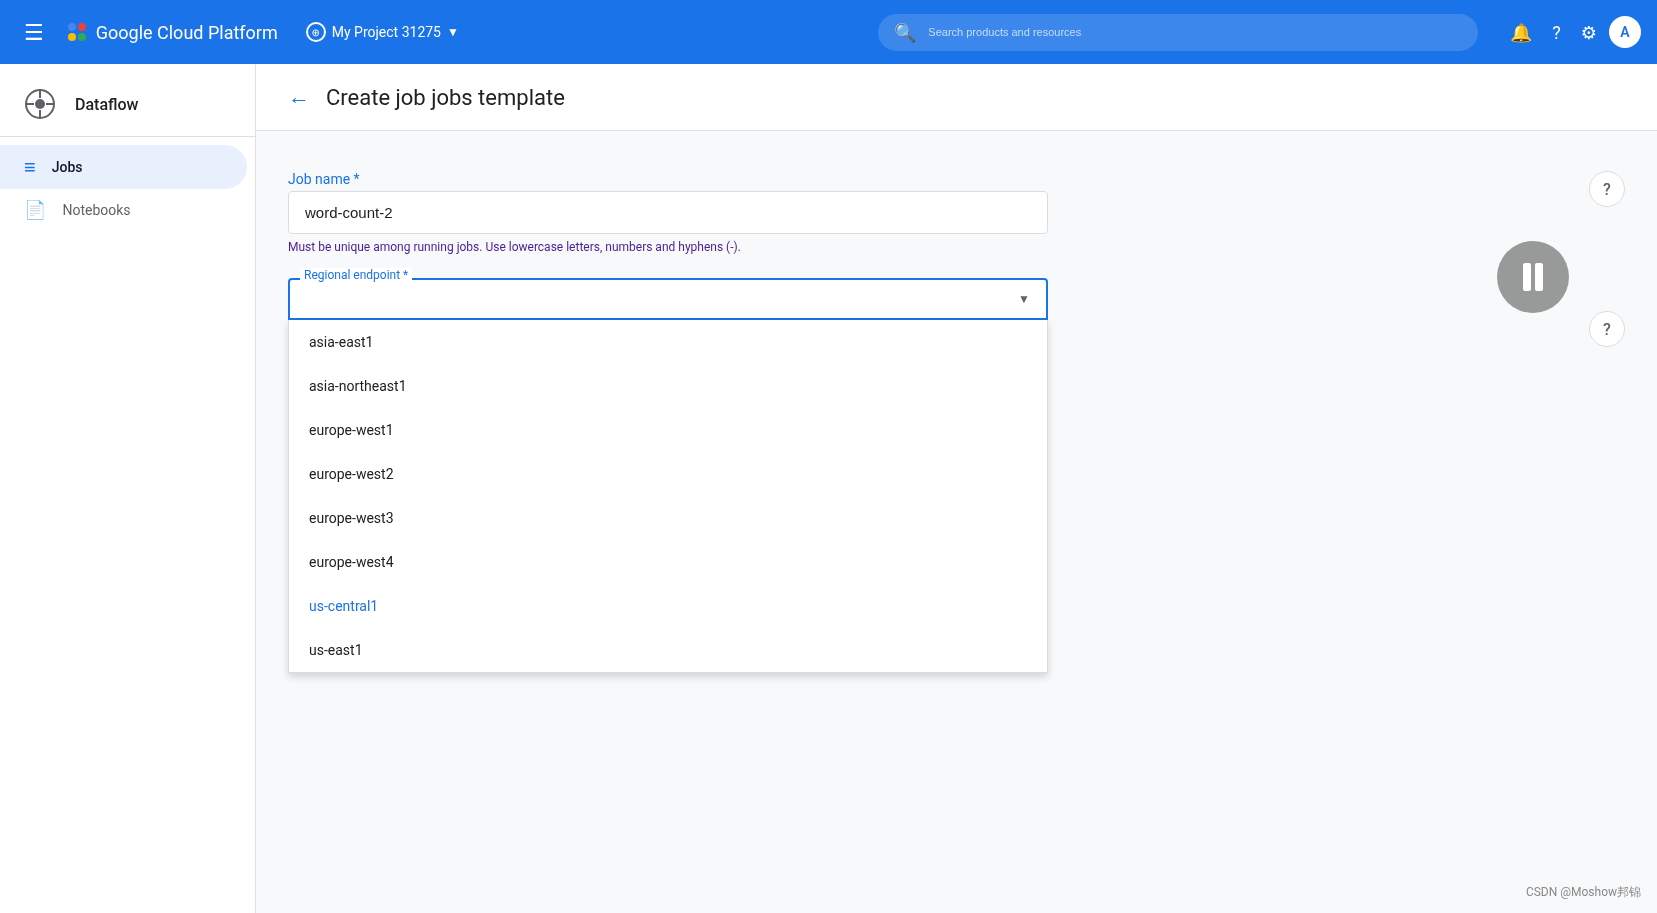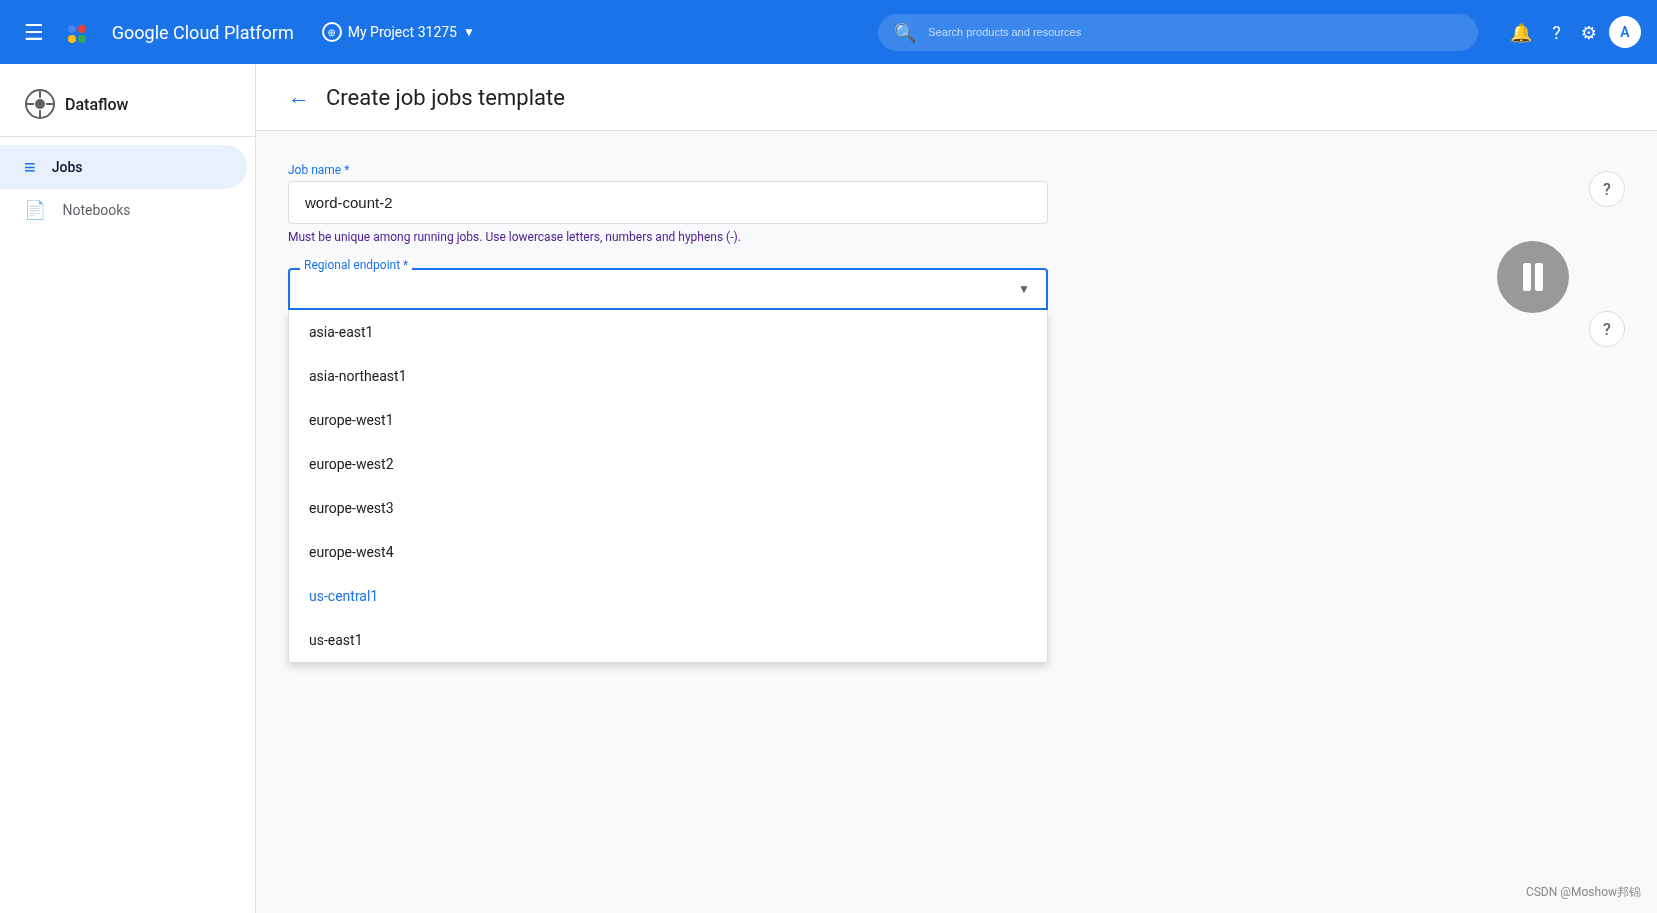--- a/index.html
+++ b/index.html
@@ -17,22 +17,22 @@
       z-index: 100;
     }
     .top-nav-menu-icon {
       color: white;
       font-size: 22px;
       cursor: pointer;
       padding: 8px;
     }
     .top-nav-logo {
       display: flex;
-      align-items: flex-end;
-      gap: 26px;
+      align-items: center;
+      gap: 10px;
       color: white;
       font-size: 18px;
       font-weight: 400;
       white-space: nowrap;
     }
     .logo-dots {
       display: grid;
       grid-template-columns: 1fr 1fr;
       gap: 2px;
       width: 18px;
@@ -114,21 +114,21 @@
     .sidebar {
       width: 256px;
       background: white;
       border-right: 1px solid #e0e0e0;
       flex-shrink: 0;
       padding-top: 8px;
     }
     .sidebar-service-header {
       display: flex;
       align-items: center;
-      gap: 9px;
+      gap: 19px;
       padding: 16px 24px;
       border-bottom: 1px solid #e0e0e0;
       margin-bottom: 8px;
     }
     .service-icon {
       width: 32px;
       height: 32px;
       display: flex;
       align-items: center;
       justify-content: center;
@@ -188,24 +188,25 @@
       padding: 32px;
       position: relative;
     }
 
     
     .form-field {
       margin-bottom: 24px;
       max-width: 760px;
     }
     .field-label {
-      font-size: 12px;
+      font-size: 14px;
       color: #1a73e8;
       margin-bottom: 4px;
       display: block;
+      margin-top: 8px;
     }
     .text-input {
       width: 100%;
       border: 1px solid #dadce0;
       border-radius: 4px;
       padding: 12px 16px;
       font-size: 15px;
       outline: none;
       color: #202124;
     }

